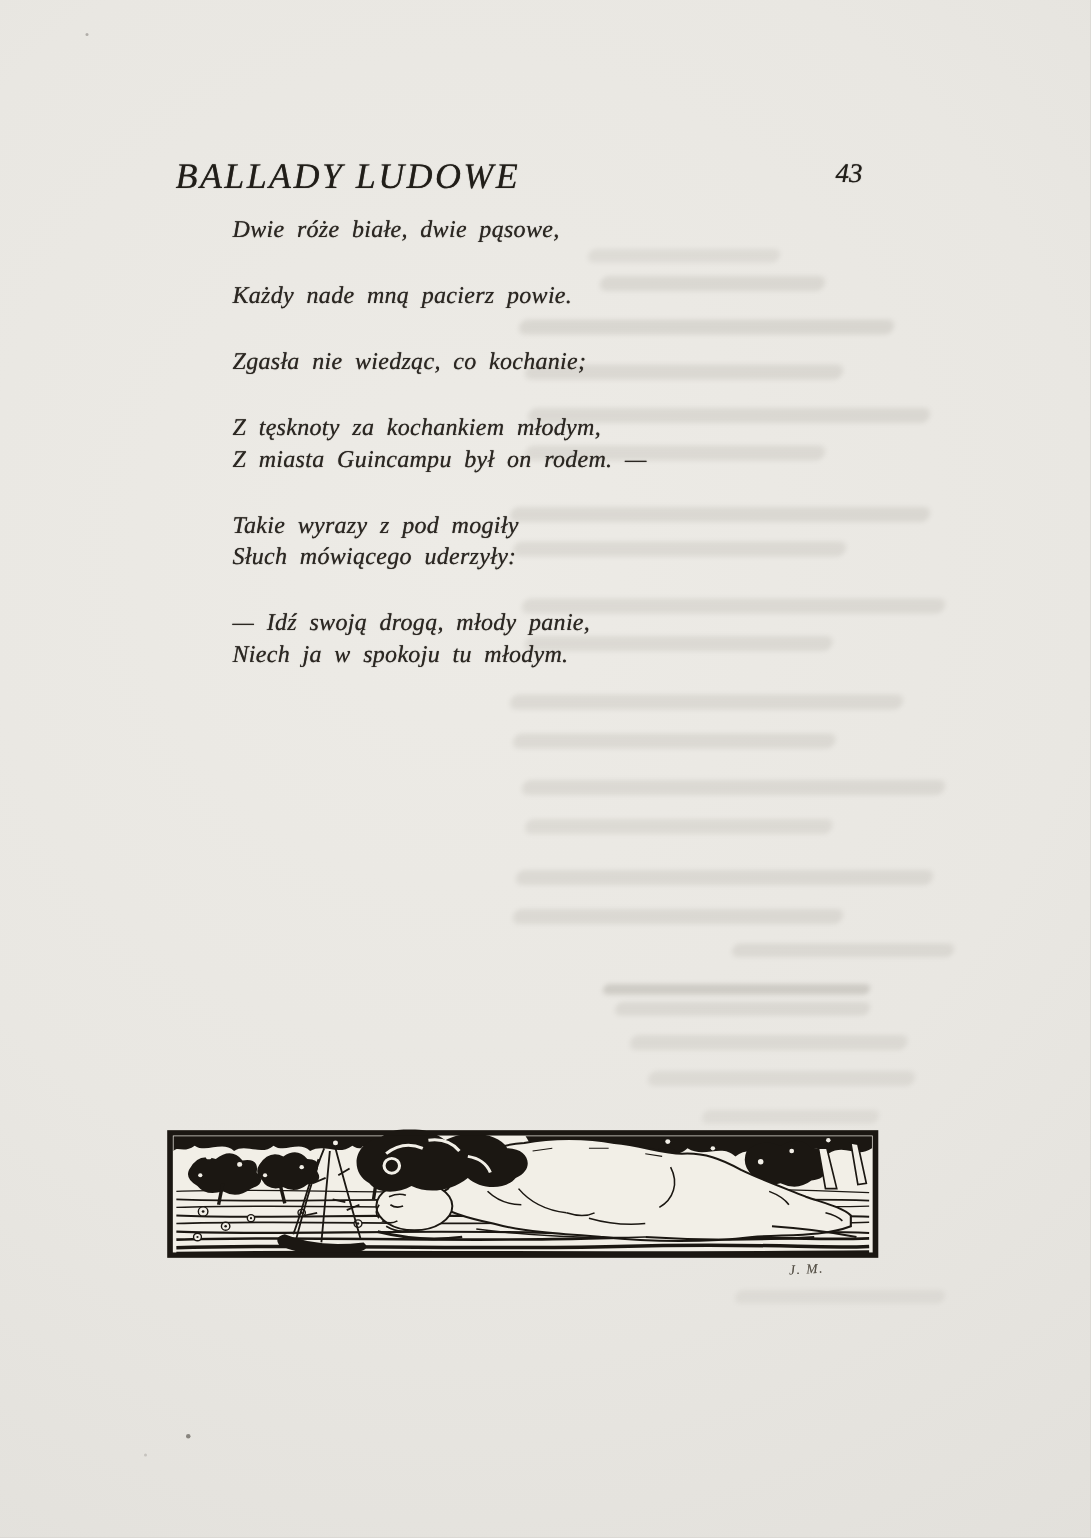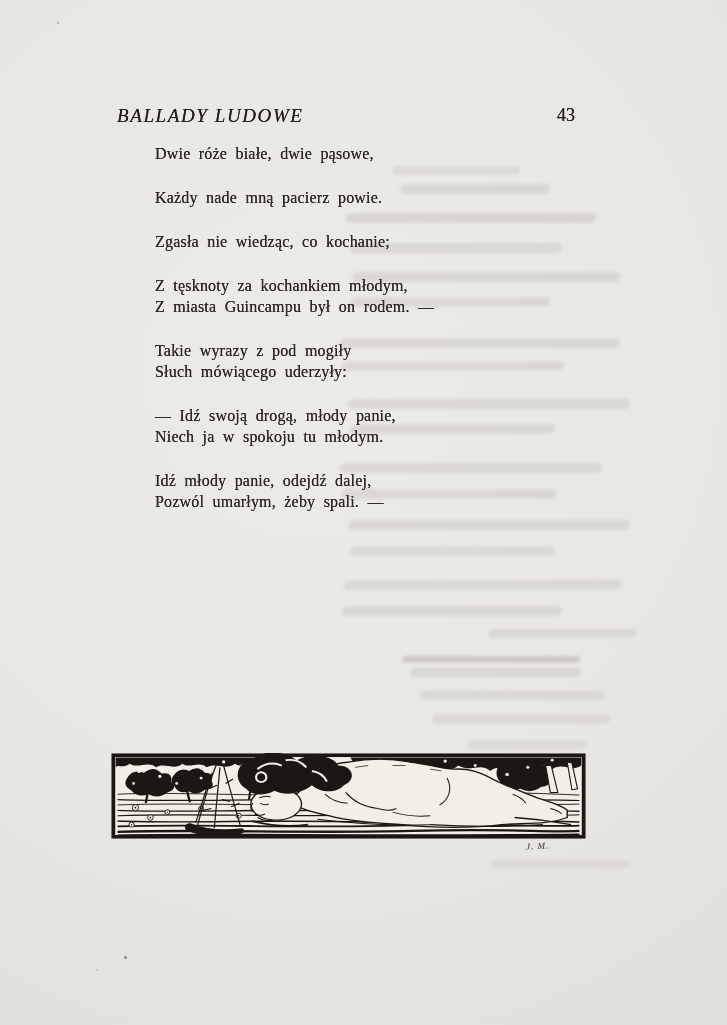--- a/index.html
+++ b/index.html
@@ -10,33 +10,33 @@
   }
   .page{
     position:relative;width:727px;height:1025px;
     background:
       radial-gradient(ellipse 130% 95% at 42% 36%, #edebe6 0%, #e9e7e2 45%, #e2e0db 82%, #d9d7d2 100%);
     color:#26231e;
   }
   
   .running-title{
     position:absolute;left:117px;top:105px;
-    font-style:italic;font-size:19px;letter-spacing:1.6px;
+    font-style:italic;font-size:24px;letter-spacing:1.6px;
     color:#211e19;text-shadow:0 0 0.5px rgba(33,30,25,.85);
     white-space:nowrap;
   }
   .folio{
     position:absolute;left:557px;top:105px;
-    font-size:18px;
+    font-style:italic;font-size:18px;
     color:#211e19;text-shadow:0 0 0.6px rgba(33,30,25,.9);
   }
   
   .poem{
     position:absolute;left:155px;top:143px;width:420px;
-    font-size:16px;line-height:21px;
+    font-style:italic;font-size:16px;line-height:21px;
     word-spacing:0.26em;letter-spacing:0.2px;
     color:#2b2722;text-shadow:0 0 0.55px rgba(43,39,34,.9);
   }
   .stanza{margin:0 0 23px 0;}
   .stanza p{margin:0;white-space:nowrap;}
   
   .ghost-layer{position:absolute;inset:0;pointer-events:none;}
   .ghost{
     position:absolute;background:#6e695e;
     filter:blur(1.7px);border-radius:5px;transform:skewX(-10deg);
@@ -107,24 +107,20 @@
       <p>Z miasta Guincampu był on rodem. —</p>
     </div>
     <div class="stanza">
       <p>Takie wyrazy z pod mogiły</p>
       <p>Słuch mówiącego uderzyły:</p>
     </div>
     <div class="stanza">
       <p>— Idź swoją drogą, młody panie,</p>
       <p>Niech ja w spokoju tu młodym.</p>
     </div>
-    <div class="stanza">
-      <p>Idź młody panie, odejdź dalej,</p>
-      <p>Pozwól umarłym, żeby spali. —</p>
-    </div>
   </div>
 
   <figure class="illustration">
     <svg width="475" height="86" viewBox="0 0 506 96" preserveAspectRatio="none" xmlns="http://www.w3.org/2000/svg">
 
       <rect x="2" y="2" width="502" height="92" fill="#f2efe7"></rect>
 
       <g stroke="#1b1712" fill="none">
         <path d="M7,46 C70,43 150,49 250,46 S420,43 499,47" stroke-width="1"></path>
         <path d="M7,52 C80,55 170,50 260,53 S430,50 499,53" stroke-width="1.3"></path>

